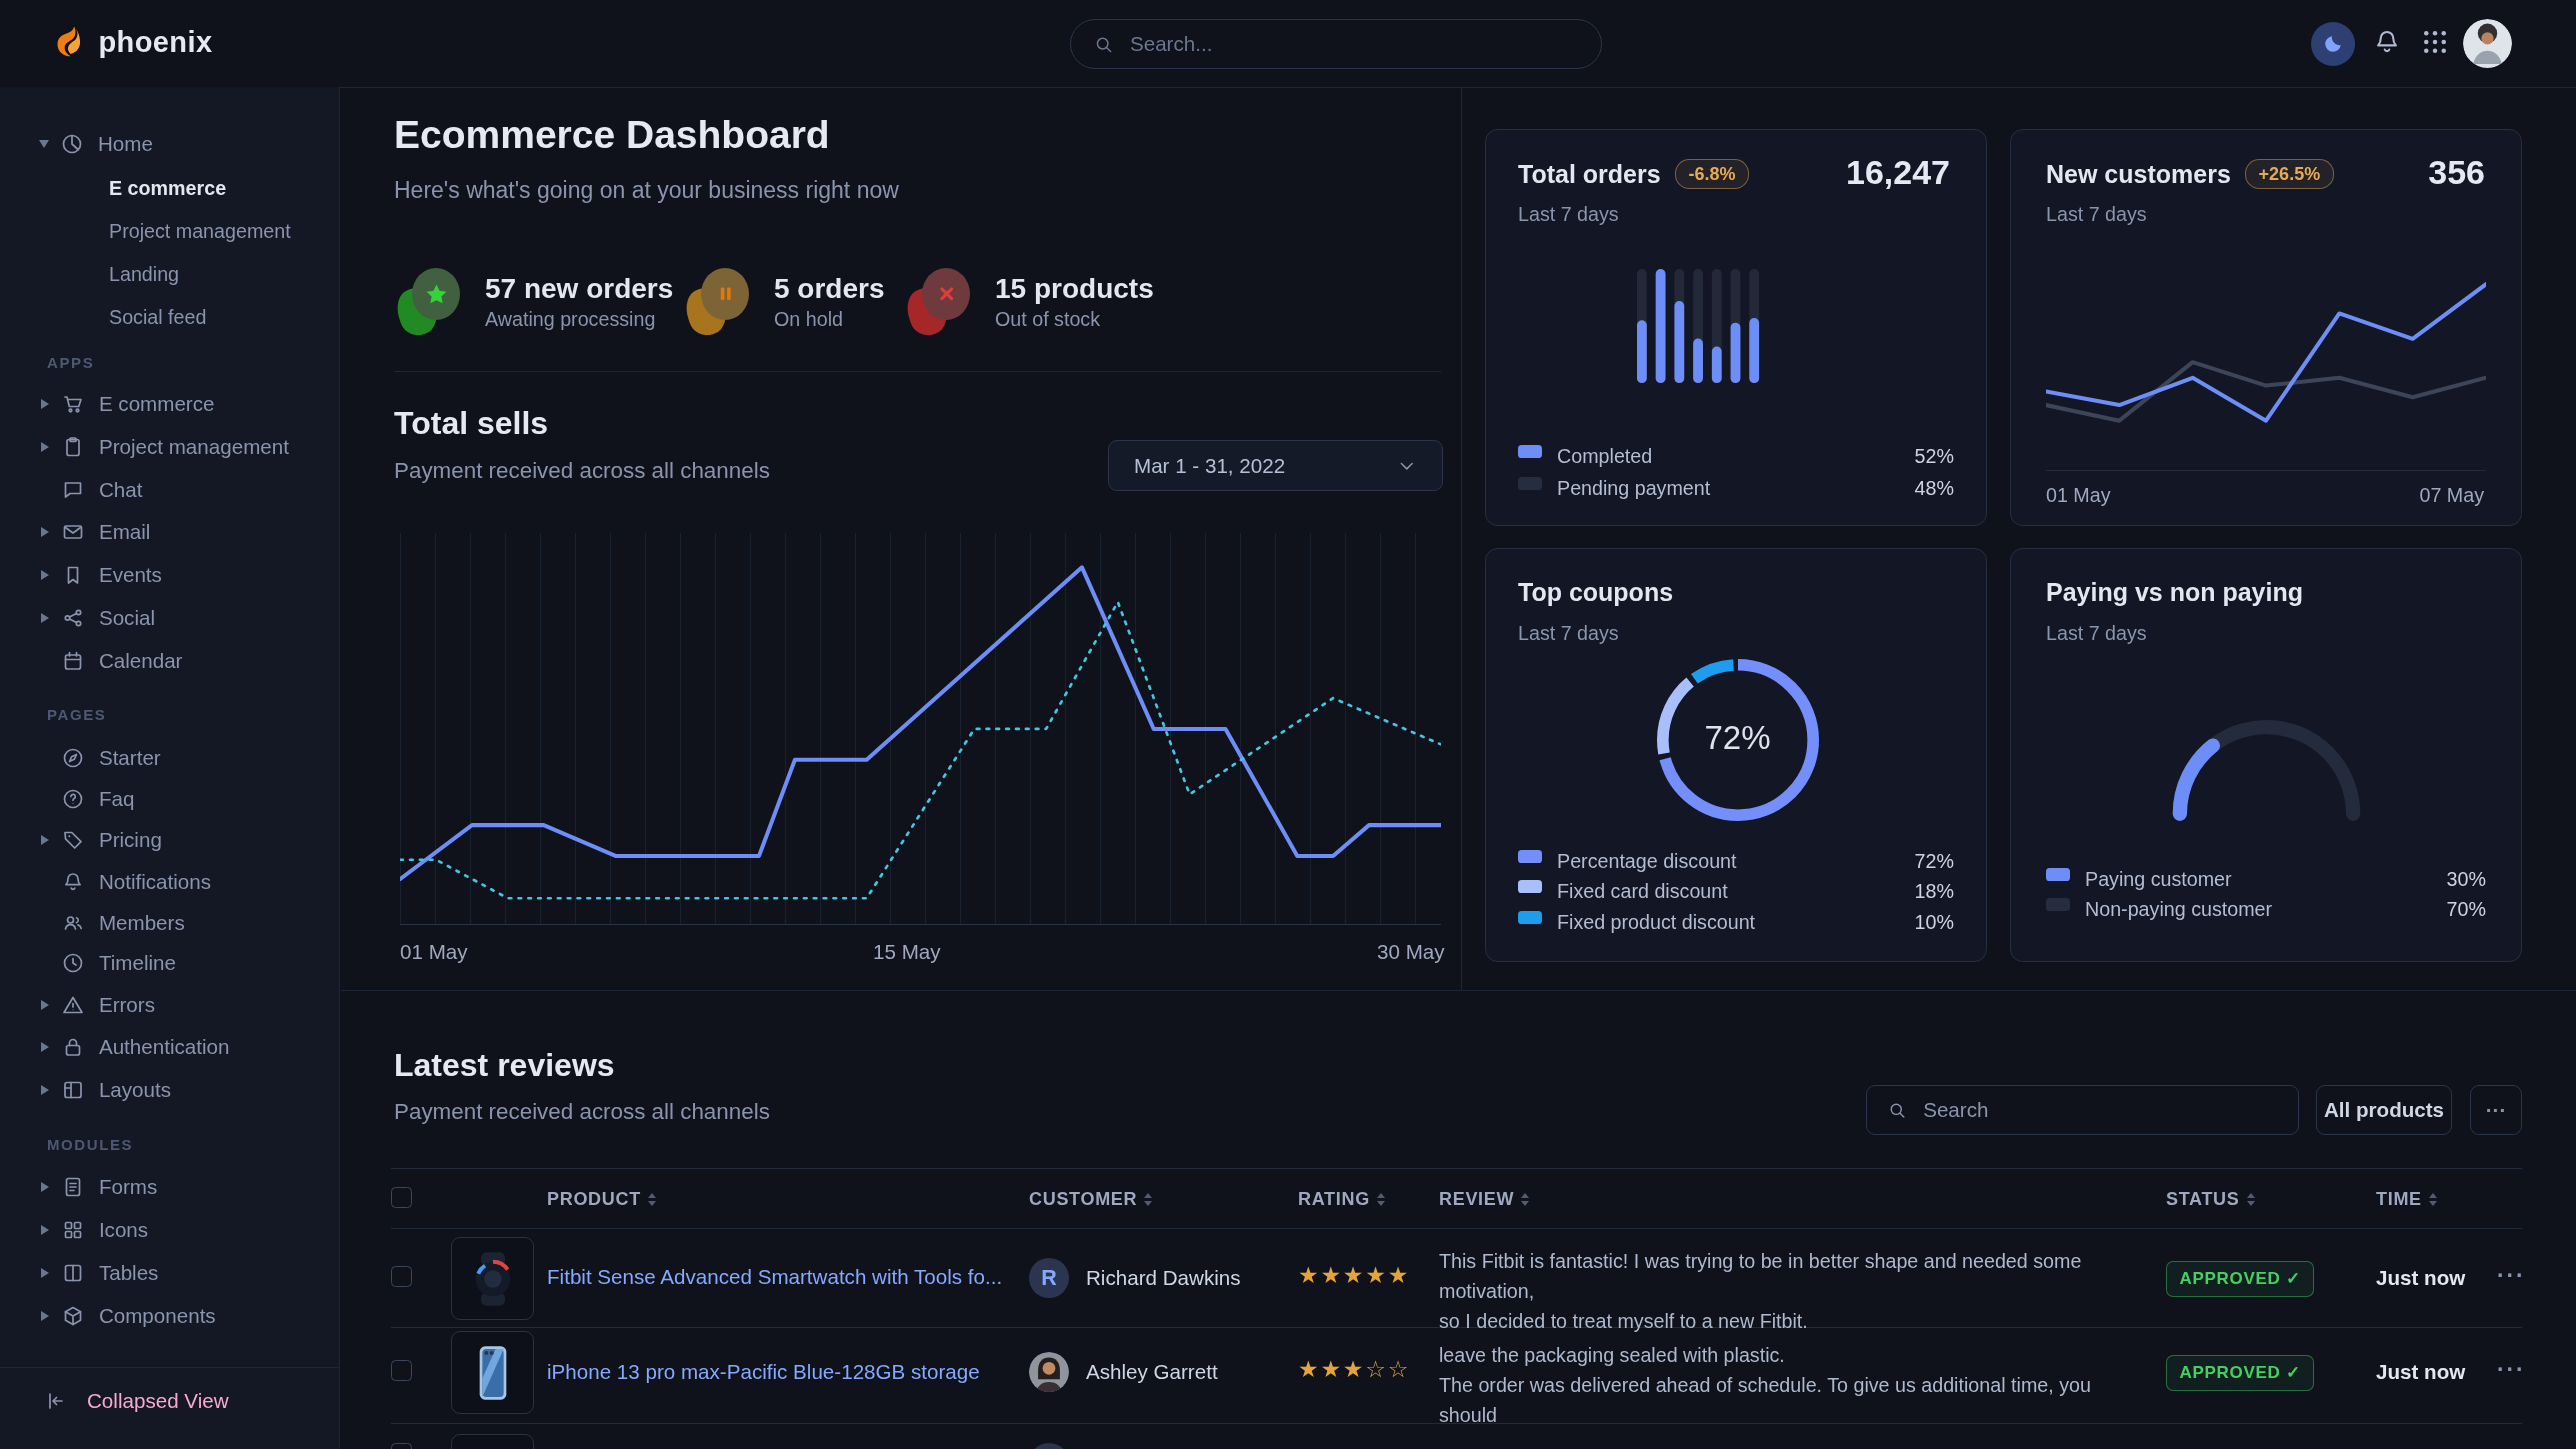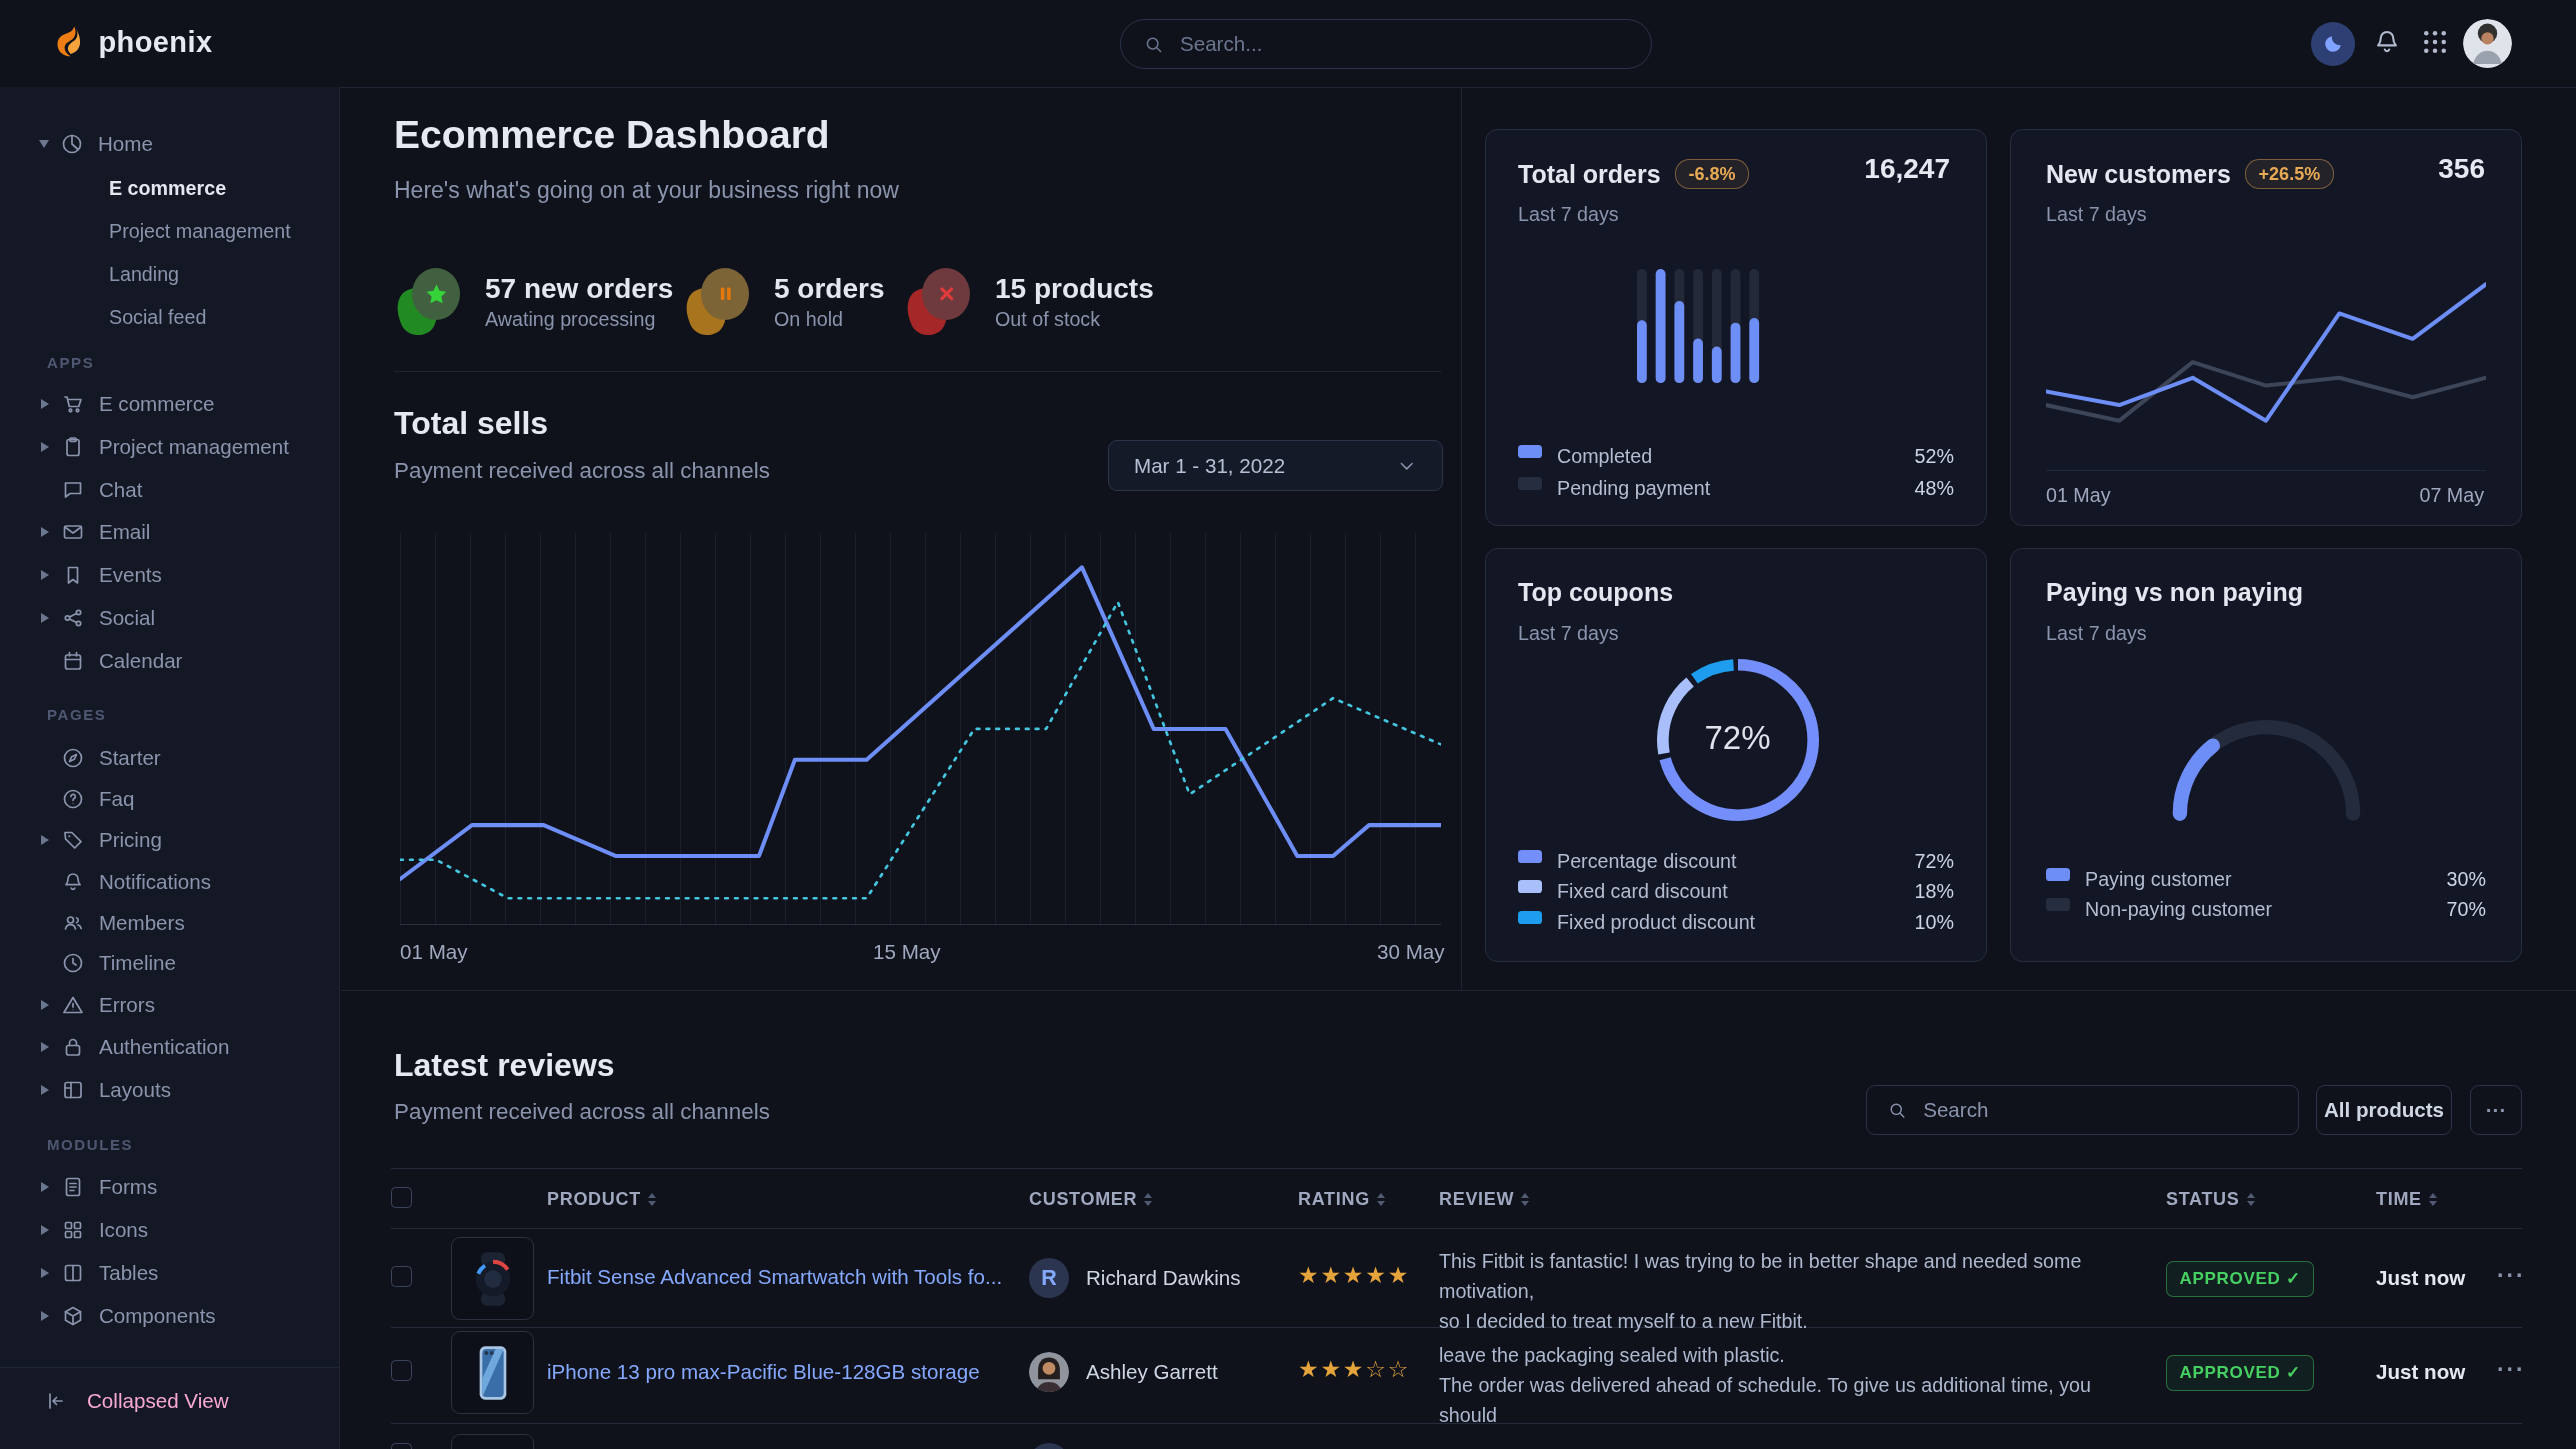--- a/index.html
+++ b/index.html
@@ -4,21 +4,21 @@
 <style>
   html,body{margin:0;padding:0;background:#07090f;}
   .stage{position:relative;width:2576px;height:1449px;background:#0f121b;overflow:hidden;
          font-family:"Liberation Sans",sans-serif;color:#dfe3ec;}
   .abs{position:absolute;}
 
   
   .topbar{position:absolute;top:0;left:0;width:2576px;height:87px;background:#0f121b;border-bottom:0.9px solid #1e2534;}
   .brand{position:absolute;left:48px;top:23px;display:flex;align-items:center;gap:12.5px;}
   .brand-name{font-size:29px;font-weight:bold;color:#e6e9f2;letter-spacing:0.4px;}
-  .searchpill{position:absolute;left:1120px;top:19px;width:532px;height:50px;border:0.9px solid #2b3448;border-radius:25px;
+  .searchpill{position:absolute;left:1070px;top:19px;width:532px;height:50px;border:0.9px solid #2b3448;border-radius:25px;
               display:flex;align-items:center;gap:14.3px;padding:0 21.5px;box-sizing:border-box;background:transparent;}
   .searchpill input{background:transparent;border:none;outline:none;color:#b6c0d4;font-size:20.6px;width:100%;font-family:inherit;}
   .searchpill input::placeholder{color:#6b768f;}
   .moonbtn{position:absolute;left:2311px;top:21.5px;width:44px;height:44px;border-radius:50%;background:#2e3f73;
            display:flex;align-items:center;justify-content:center;}
   .topicon{position:absolute;top:27px;color:#b0b9cd;}
   .avatar{position:absolute;left:2463px;top:19px;width:49px;height:49px;border-radius:50%;overflow:hidden;}
 
   
   .sidebar{position:absolute;top:87px;left:0;width:340px;height:1362px;background:#141824;border-right:0.9px solid #1e2534;box-sizing:border-box;}
@@ -59,21 +59,21 @@
           background:repeating-linear-gradient(to right,#19202e 0,#19202e 0.9px,transparent 0.9px,transparent 35px);
           border-bottom:0.9px solid #2a3140;}
   .axis-label{position:absolute;top:940px;font-size:20.6px;color:#9fa8bf;}
 
   
   .card{position:absolute;background:#131725;border:0.9px solid #262e40;border-radius:12.5px;box-sizing:border-box;}
   .card-title-row{position:absolute;display:flex;align-items:center;gap:14.3px;}
   .card-title{font-size:25px;font-weight:bold;color:#e4e7f0;}
   .badge{font-size:18px;font-weight:bold;color:#e8a954;border:0.9px solid rgba(232,169,84,.45);background:rgba(232,169,84,.08);
          border-radius:14.3px;padding:3.6px 12.5px;}
-  .card-value{position:absolute;font-size:28px;font-weight:bold;color:#e6e9f2;text-align:left;}
+  .card-value{position:absolute;font-size:34px;font-weight:bold;color:#e6e9f2;text-align:left;}
   .card-period{position:absolute;font-size:19.7px;color:#8a94ad;}
   .leg{position:absolute;display:flex;align-items:flex-start;font-size:19.7px;color:#b4bdd1;}
   .leg .sw{width:24px;height:13.4px;border-radius:3.6px;margin-right:15px;flex:none;}
   .leg .val{margin-left:auto;color:#cdd4e3;}
   .donut-label{position:absolute;font-size:33px;color:#dfe3ec;text-align:center;}
   .minidiv{position:absolute;height:0.9px;background:#232a3a;}
   .minilab{position:absolute;font-size:19.7px;color:#9fa8bf;}
 
   
   .rsearch{position:absolute;left:1866px;top:1085px;width:433px;height:50px;border:0.9px solid #2b3448;border-radius:9px;

